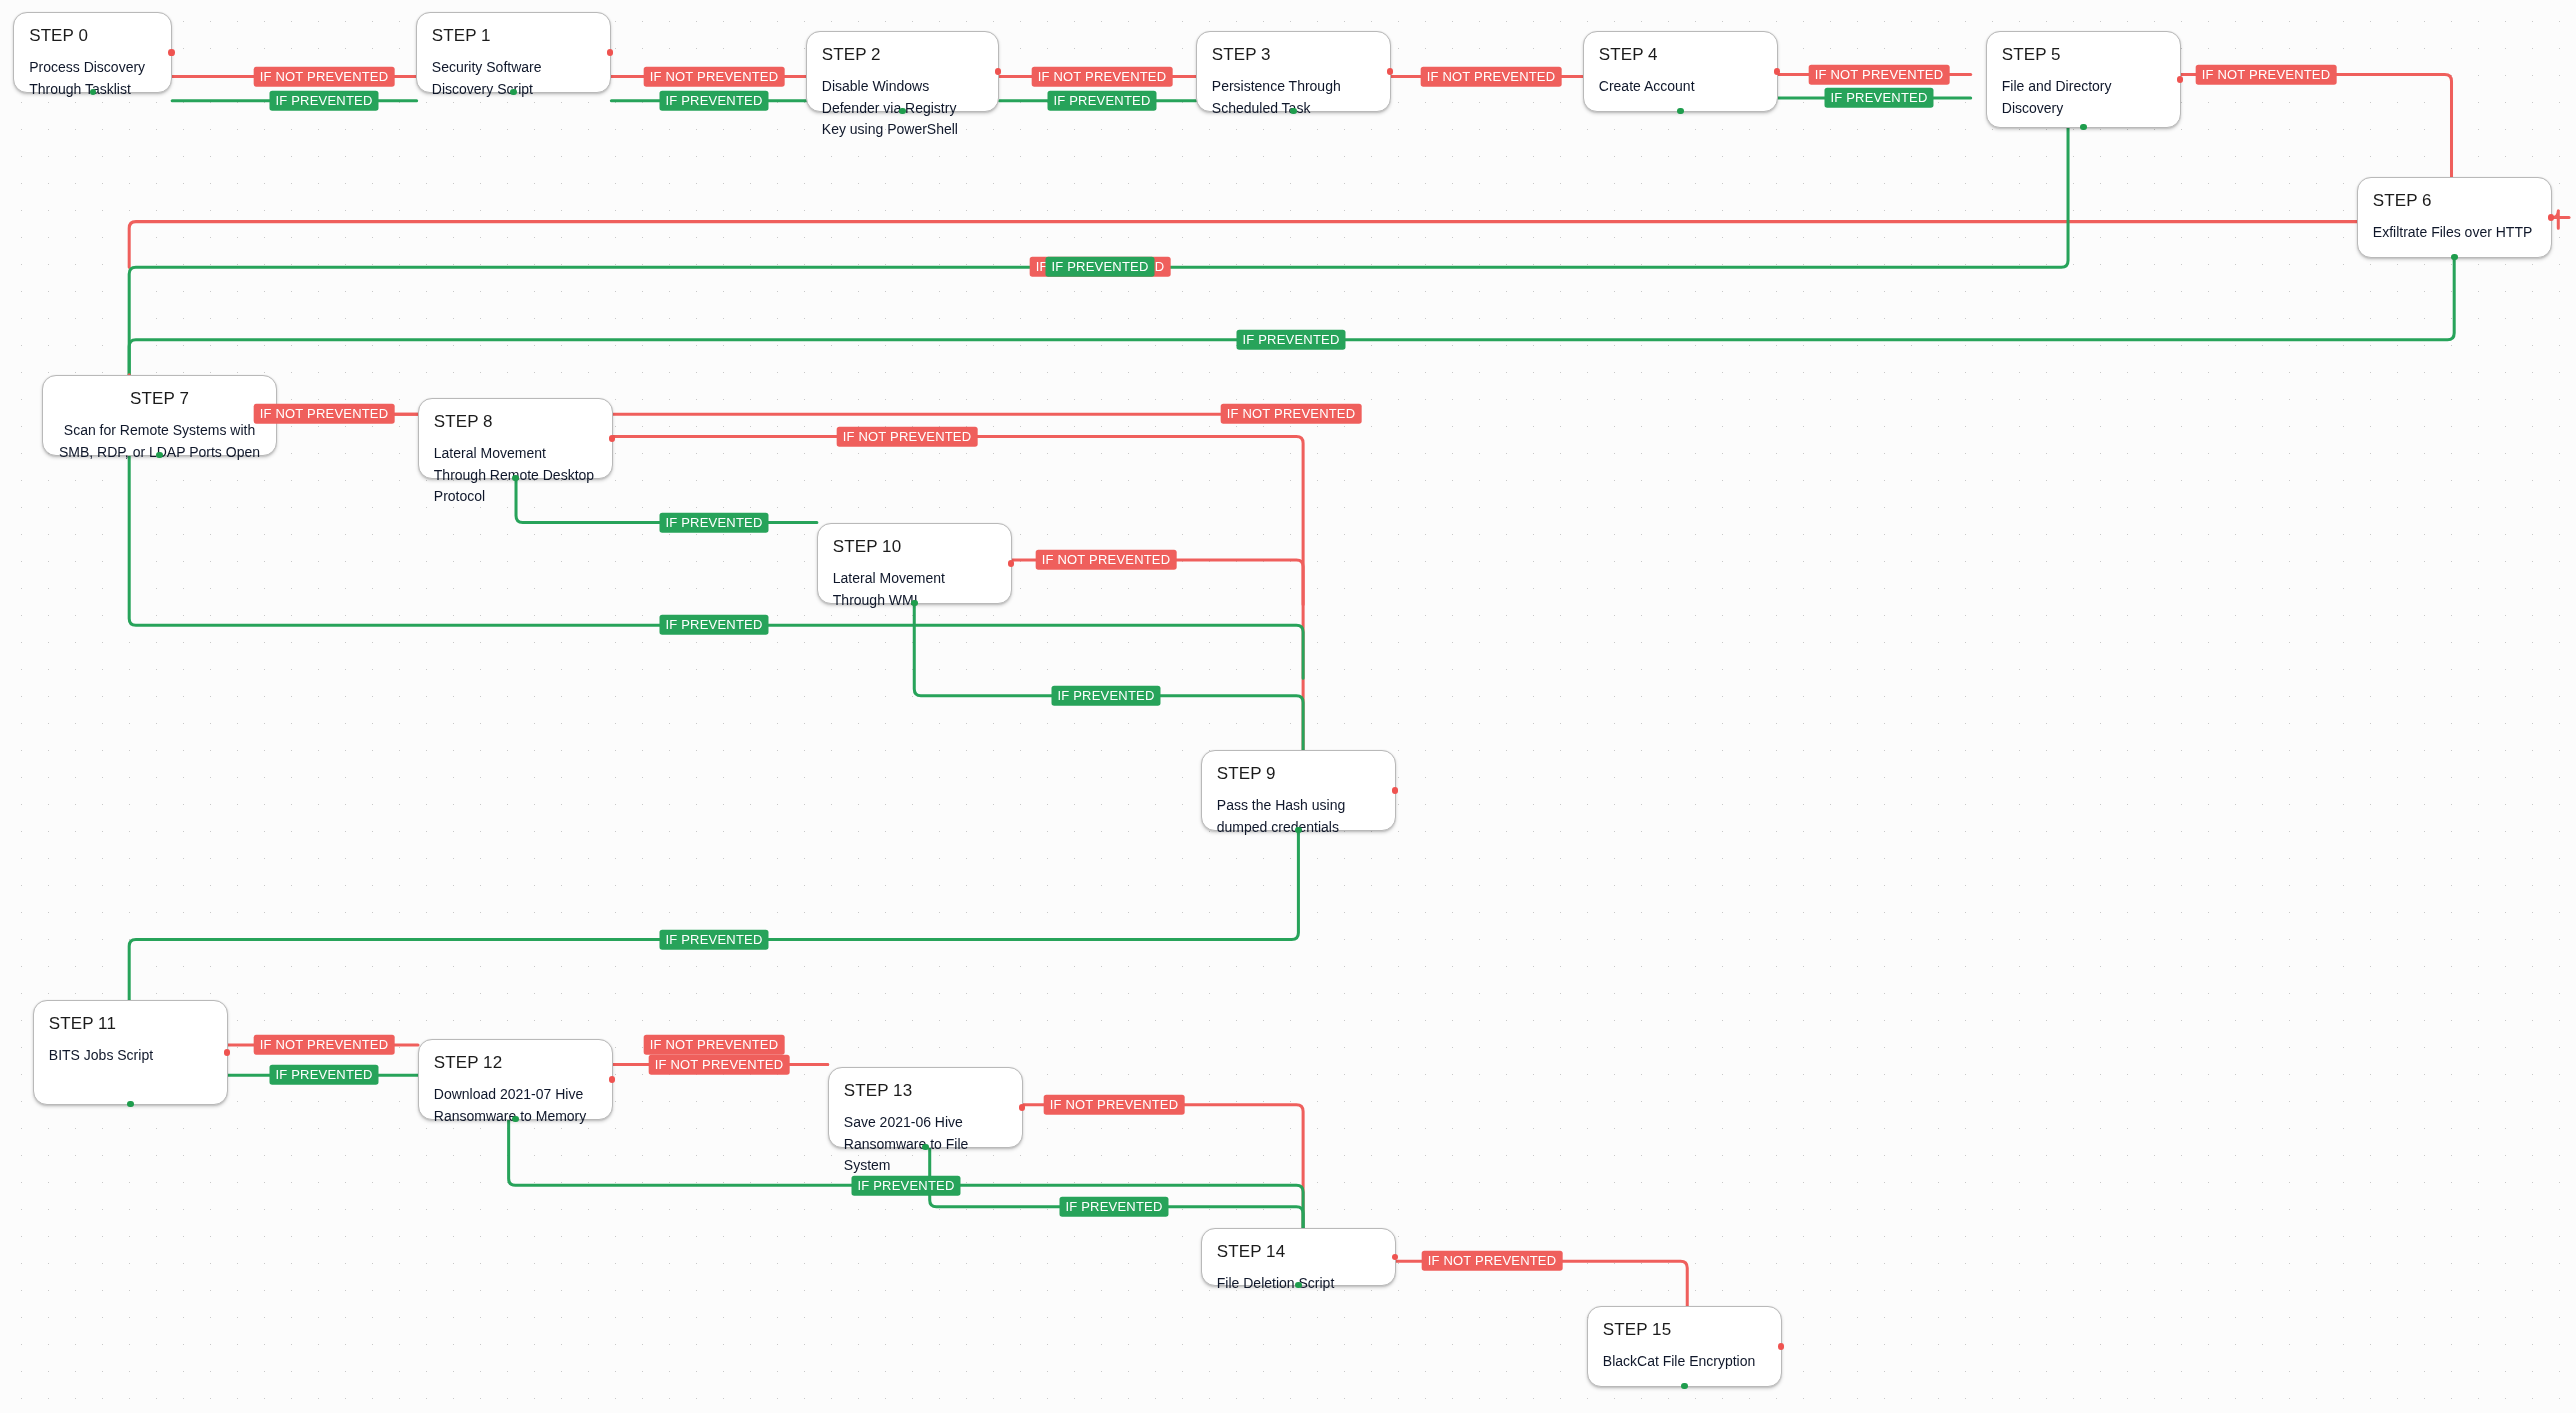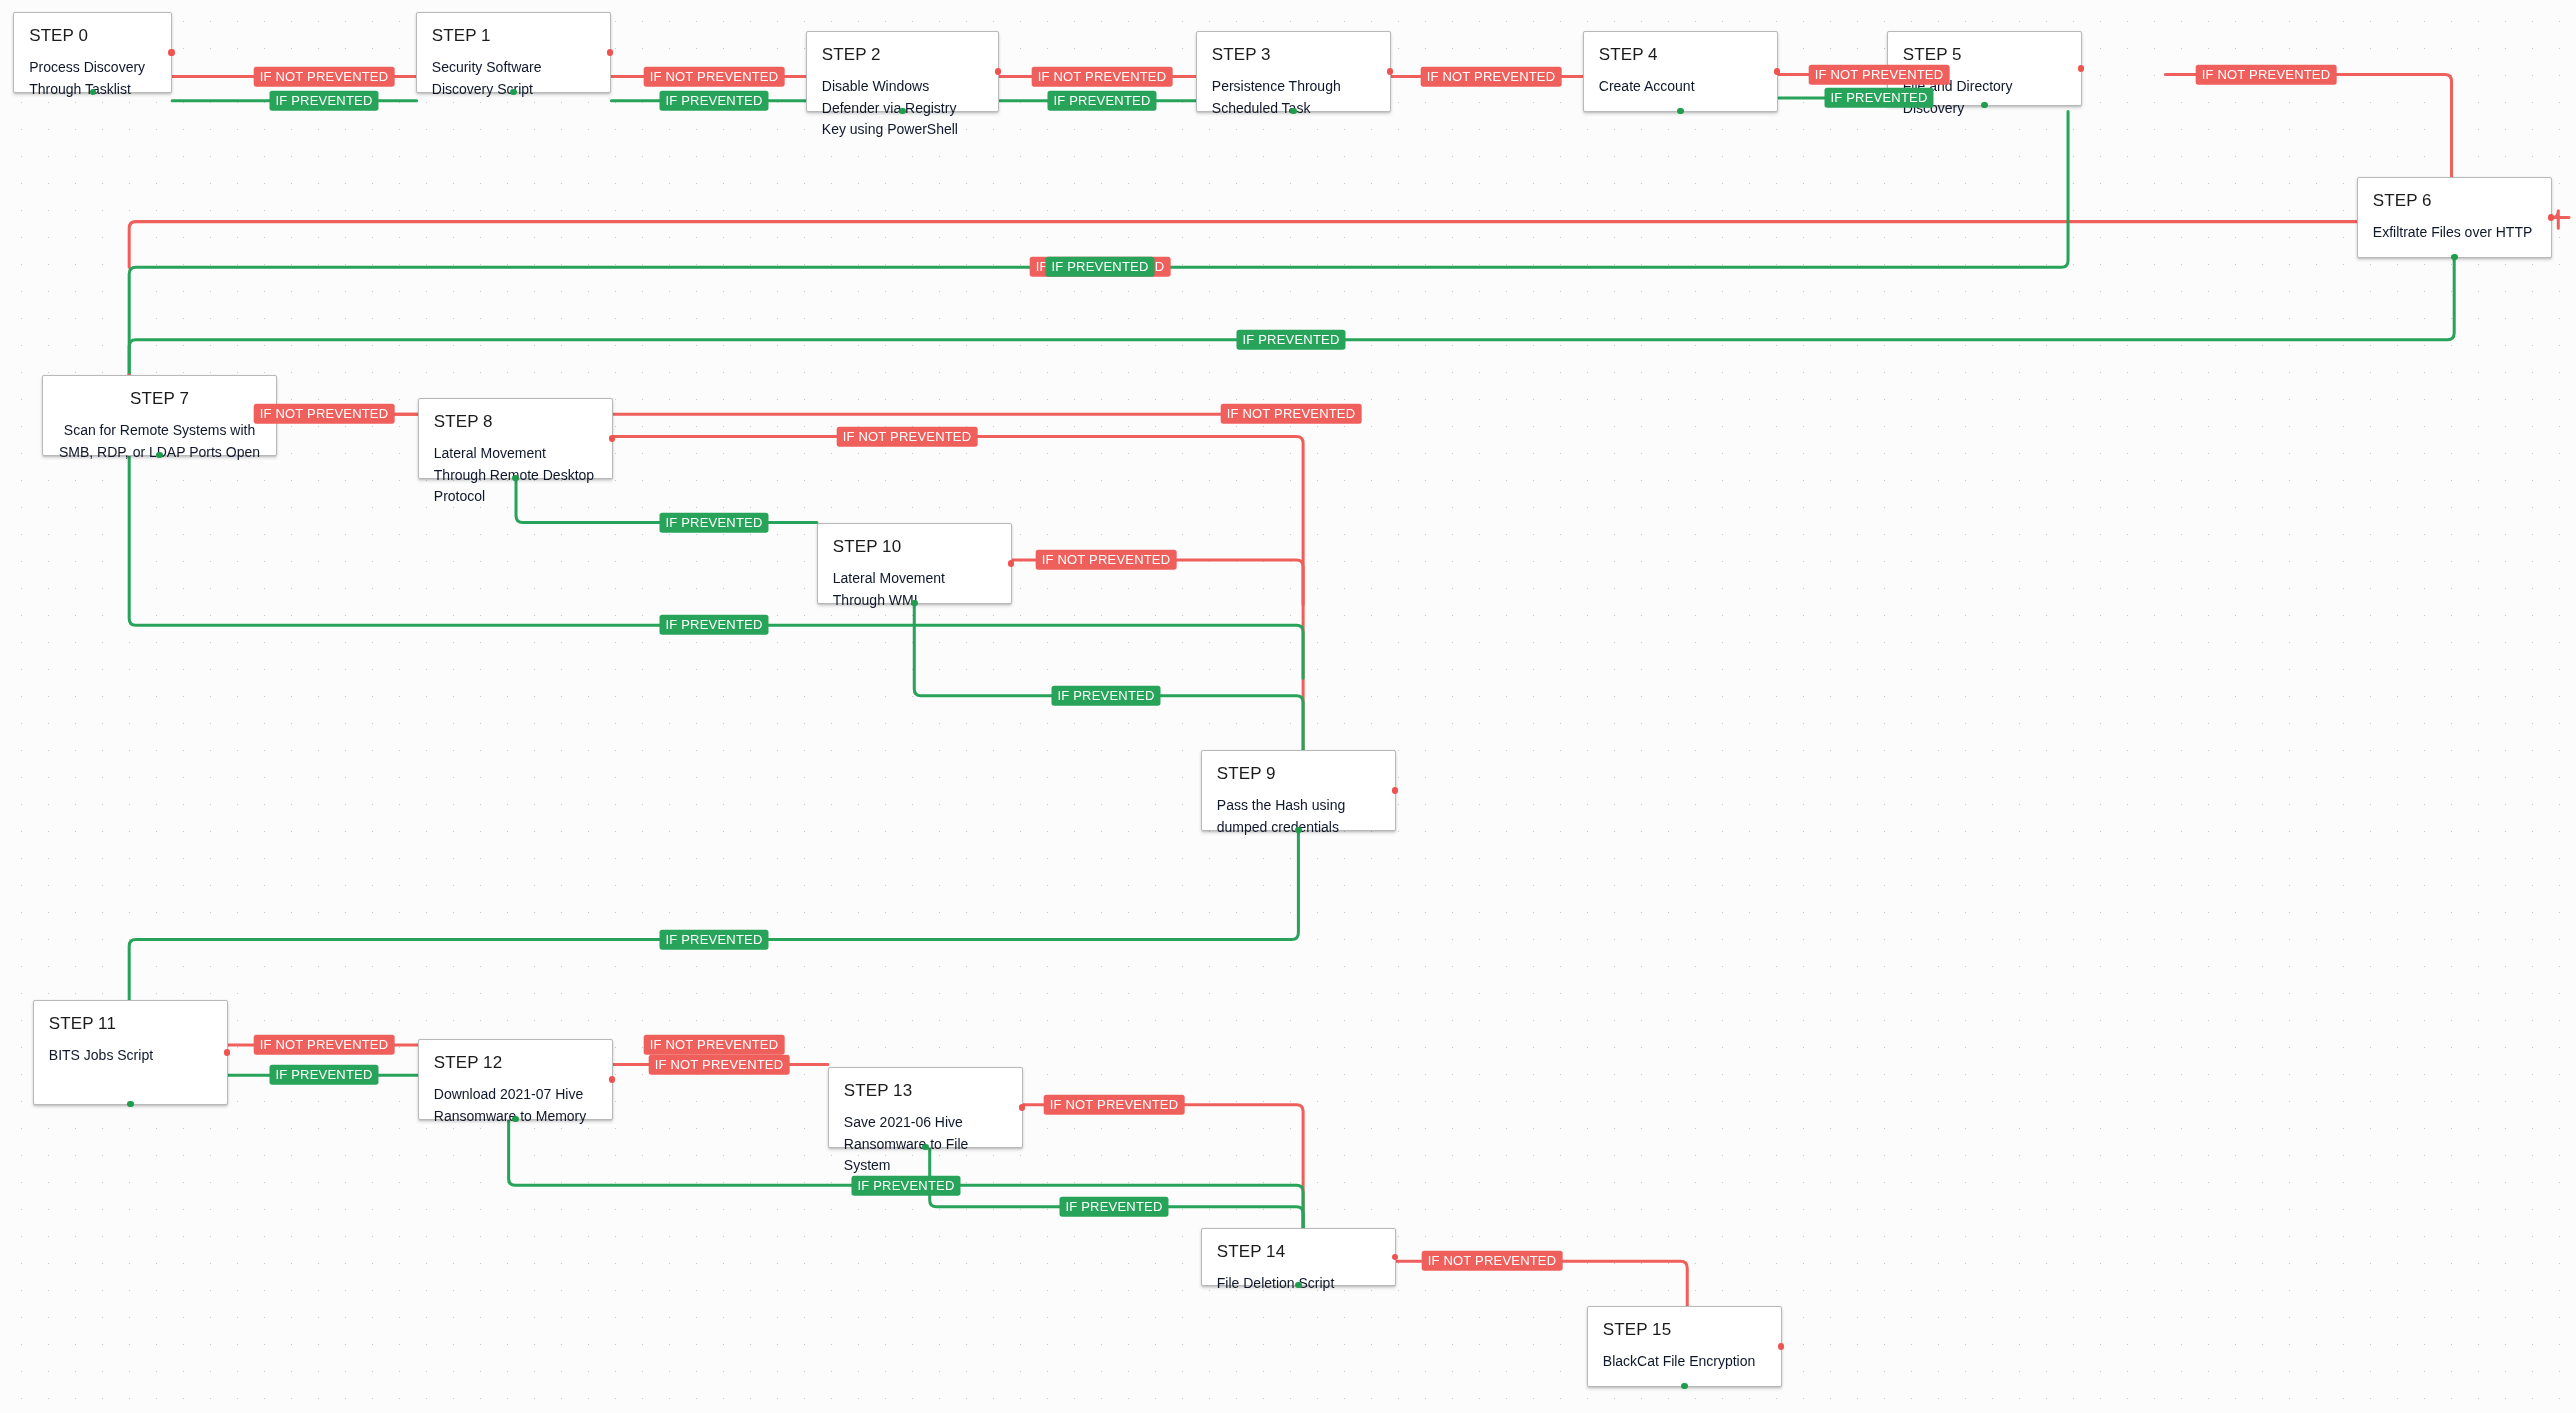--- a/index.html
+++ b/index.html
@@ -21,21 +21,21 @@
   #edge-layer {
     position: absolute; left: 0; top: 0;
     width: 2576px; height: 1413px;
     pointer-events: none;
   }
   
   .node {
     position: absolute;
     background: #ffffff;
     border: 1.1px solid #b9b9b9;
-    border-radius: 2px;
+    border-radius: 14px;
     box-shadow: 0 2px 3.4px rgba(0,0,0,0.16), 0 0.7px 1.3px rgba(0,0,0,0.10);
     padding: 13.4px 14.8px 12px 14.8px;
     z-index: 5;
   }
   .node-step {
     font-size: 17px;
     color: #1b1b1b;
     letter-spacing: 0.1px;
     margin-bottom: 10.7px;
     white-space: nowrap;
@@ -163,21 +163,21 @@
         <div class="node-title">Persistence Through Scheduled Task</div>
         <span class="handle src-right"></span>
         <span class="handle src-bottom"></span>
       </div>
       <div class="node" style="left: 1583px; top: 31px; width: 195px; height: 81px;">
         <div class="node-step">STEP 4</div>
         <div class="node-title">Create Account</div>
         <span class="handle src-right"></span>
         <span class="handle src-bottom"></span>
       </div>
-      <div class="node" style="left: 1887px; top: 31px; width: 195px; height: 75px;">
+      <div class="node" style="left: 1986px; top: 31px; width: 195px; height: 97px;">
         <div class="node-step">STEP 5</div>
         <div class="node-title">File and Directory Discovery</div>
         <span class="handle src-right"></span>
         <span class="handle src-bottom"></span>
       </div>
       <div class="node" style="left: 2357px; top: 177px; width: 195px; height: 81px;">
         <div class="node-step">STEP 6</div>
         <div class="node-title">Exfiltrate Files over HTTP</div>
         <span class="handle src-right"></span>
         <span class="handle src-bottom"></span>

